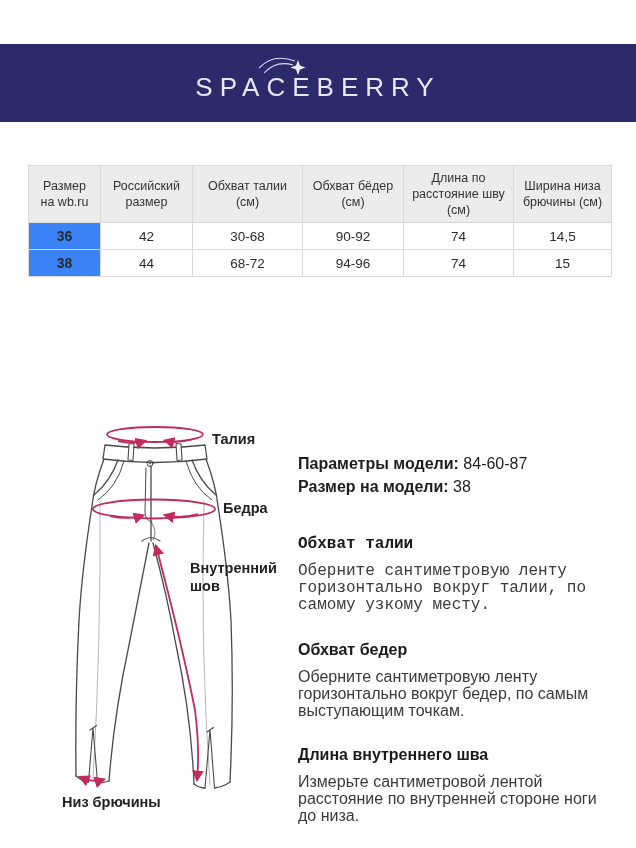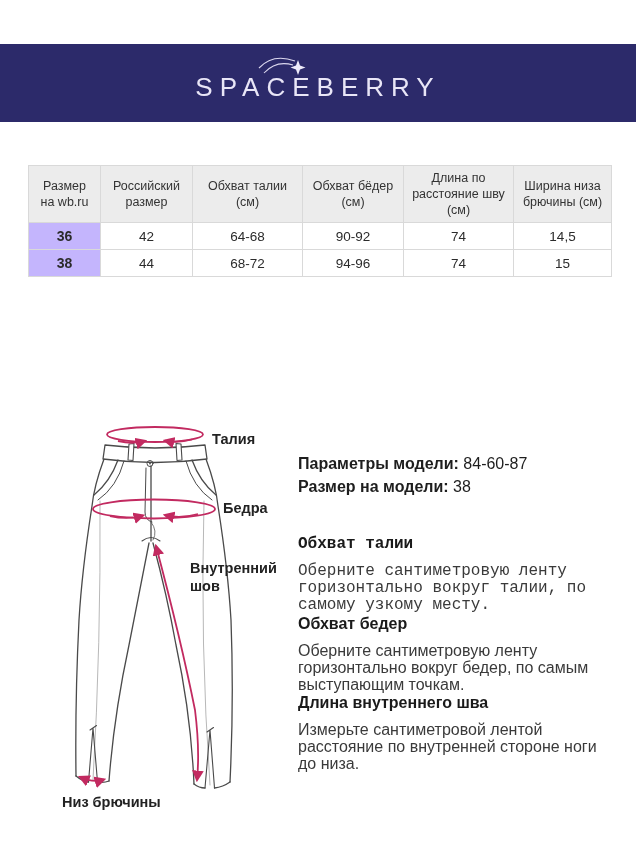--- a/index.html
+++ b/index.html
@@ -64,21 +64,21 @@
     height: 54px;
     color: #333333;
   }
   .size-table td {
     background: #ffffff;
     font-size: 13.5px;
     height: 27px;
     padding: 2px 4px;
   }
   .size-table td.rowhead {
-    background: #c4b5fd;
+    background: #3b82f6;
     font-weight: 700;
     font-size: 14px;
   }
 
   
   .diagram {
     position: absolute;
     left: 0; top: 410px;
     width: 300px; height: 425px;
   }
@@ -89,21 +89,21 @@
     left: 298px; top: 453px;
     width: 316px;
   }
   .model-line {
     font-size: 16px;
     line-height: 22.5px;
     color: #1e1e1e;
   }
   .model-line .lbl { font-weight: 700; }
   .model-line .val { font-weight: 400; }
-  .section { }
+  .section { margin-top: 26px; }
   .section.first { margin-top: 37px; font-family: Liberation Mono, monospace; }
   .section-title {
     font-size: 16px;
     font-weight: 700;
     color: #1a1a1a;
     line-height: 19px;
     margin-bottom: 9px;
   }
   .section-body {
     font-size: 16px;
@@ -143,21 +143,21 @@
         <th>Обхват талии (см)</th>
         <th>Обхват бёдер (см)</th>
         <th>Длина по расстояние шву (см)</th>
         <th>Ширина низа брючины (см)</th>
       </tr>
     </thead>
     <tbody>
       <tr>
         <td class="rowhead">36</td>
         <td>42</td>
-        <td>64-68</td>
+        <td>30-68</td>
         <td>90-92</td>
         <td>74</td>
         <td>14,5</td>
       </tr>
       <tr>
         <td class="rowhead">38</td>
         <td>44</td>
         <td>68-72</td>
         <td>94-96</td>
         <td>74</td>

